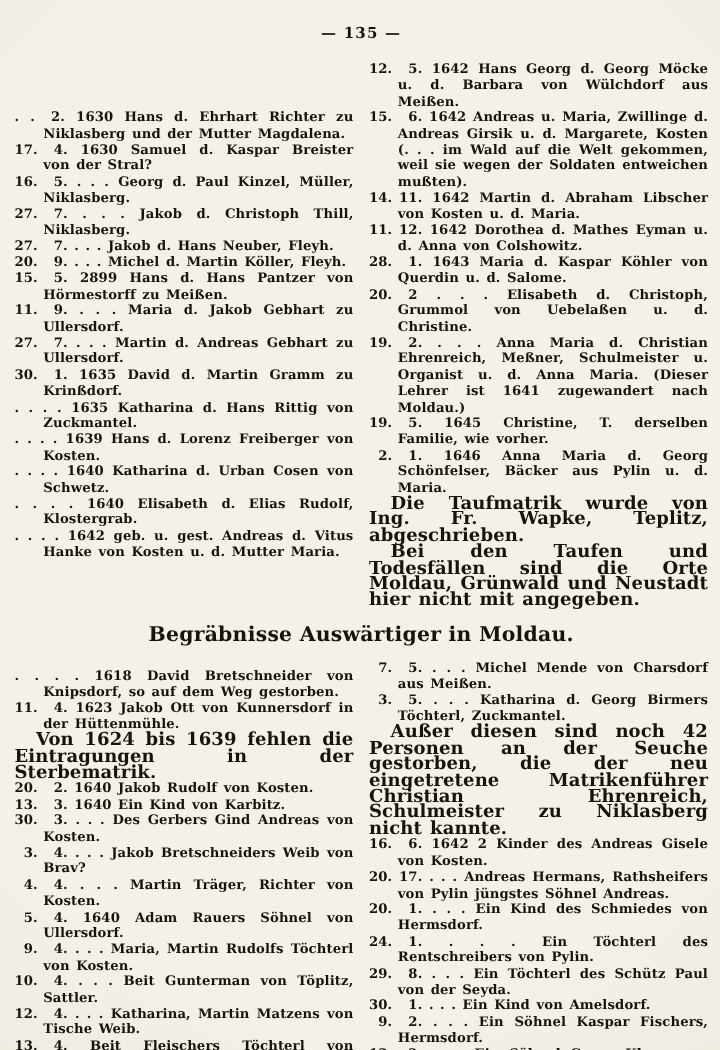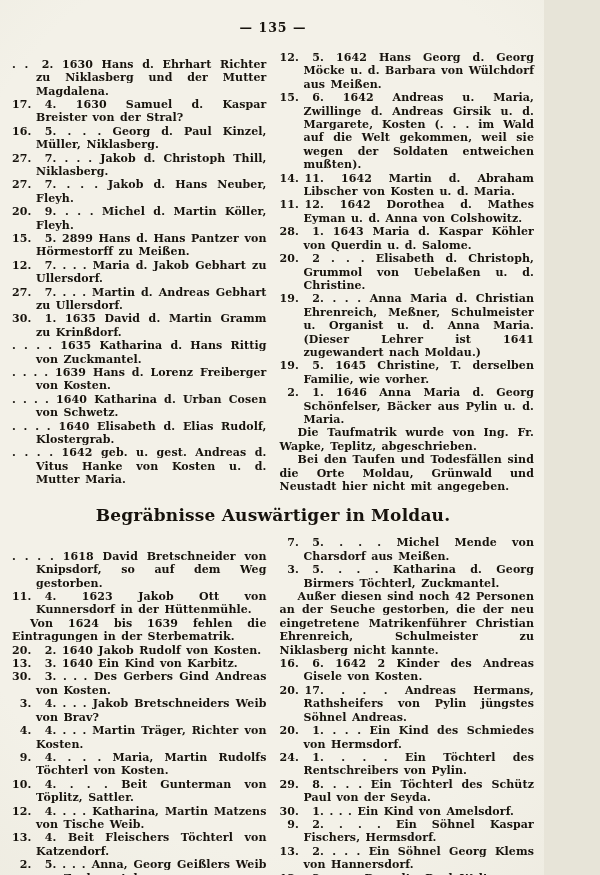--- a/index.html
+++ b/index.html
@@ -1,41 +1,41 @@
 <!DOCTYPE html>
 <html><head>
 <meta charset="utf-8">
 <style>
   html,body { margin:0; padding:0; }
   body {
     width:600px; height:875px; overflow:hidden;
     background:#e7e4d8;
   }
   .page {
-    width:544px; height:875px; box-sizing:border-box;
+    width:600px; height:875px; box-sizing:border-box;
     padding:16px 10px 16px 12px;
     background: radial-gradient(ellipse 130% 105% at 50% 45%, #f3f1e8 50%, #e9e6da 85%, #ddd9cb 100%);
     color:#17130d;
     font-family:"DejaVu Serif", serif;
     font-weight:700;
   }
   .pagenum {
     text-align:center; font-size:12.5px; letter-spacing:1px;
     margin:4px 0 16px 0;
   }
   .cols { display:flex; gap:13px;align-items:center; }
   .col { flex:1 1 0; min-width:0; }
   .entry {
     font-size:11px; line-height:13.4px;
     text-align:justify; text-justify:inter-word;
     padding-left:24px; text-indent:-24px;
     letter-spacing:0.1px; word-spacing:1.5px;
   }
   .note {
-    font-size:11px; line-height:13.4px;
+    font-size:15px; line-height:13.4px;
     text-align:justify; text-justify:inter-word;
     text-indent:18px; letter-spacing:0.1px; word-spacing:1.5px;
   }
   .heading {
     text-align:center; font-size:17px; letter-spacing:0.2px;
     margin:12px 0 11px 0;
   }
 </style>
 </head>
 <body>
@@ -48,21 +48,21 @@
     <div class="col">
       <div>
 
       <div class="entry">. .  2. 1630 Hans d. Ehrhart Richter zu Niklasberg und der Mutter Magdalena.</div>
           <div class="entry">17.  4. 1630 Samuel d. Kaspar Breister von der Stral?</div>
           <div class="entry">16.  5. . . . Georg d. Paul Kinzel, Müller, Niklasberg.</div>
           <div class="entry">27.  7. . . . Jakob d. Christoph Thill, Niklasberg.</div>
           <div class="entry">27.  7. . . . Jakob d. Hans Neuber, Fleyh.</div>
           <div class="entry">20.  9. . . . Michel d. Martin Köller, Fleyh.</div>
           <div class="entry">15.  5. 2899 Hans d. Hans Pantzer von Hörmestorff zu Meißen.</div>
-          <div class="entry">12.  7. . . . Maria d. Jakob Gebhart zu Ullersdorf.</div>
+          <div class="entry">11.  9. . . . Maria d. Jakob Gebhart zu Ullersdorf.</div>
           <div class="entry">27.  7. . . . Martin d. Andreas Gebhart zu Ullersdorf.</div>
           <div class="entry">30.  1. 1635 David d. Martin Gramm zu Krinßdorf.</div>
           <div class="entry">. . . . 1635 Katharina d. Hans Rittig von Zuckmantel.</div>
           <div class="entry">. . . . 1639 Hans d. Lorenz Freiberger von Kosten.</div>
           <div class="entry">. . . . 1640 Katharina d. Urban Cosen von Schwetz.</div>
           <div class="entry">. . . . 1640 Elisabeth d. Elias Rudolf, Klostergrab.</div>
           <div class="entry">. . . . 1642 geb. u. gest. Andreas d. Vitus Hanke von Kosten u. d. Mutter Maria.</div>
         </div>
     </div>
     <div class="col">
@@ -96,20 +96,21 @@
           <div class="entry">11.  4. 1623 Jakob Ott von Kunnersdorf in der Hüttenmühle.</div>
         </div>
       <div class="note">Von 1624 bis 1639 fehlen die Eintragungen in der Sterbematrik.</div>
       <div>
 
       <div class="entry">20.  2. 1640 Jakob Rudolf von Kosten.</div>
           <div class="entry">13.  3. 1640 Ein Kind von Karbitz.</div>
           <div class="entry">30.  3. . . . Des Gerbers Gind Andreas von Kosten.</div>
           <div class="entry"> 3.  4. . . . Jakob Bretschneiders Weib von Brav?</div>
           <div class="entry"> 4.  4. . . . Martin Träger, Richter von Kosten.</div>
+          <div class="entry"> 5.  4. 1640 Adam Rauers Söhnel von Ullersdorf.</div>
           <div class="entry"> 9.  4. . . . Maria, Martin Rudolfs Töchterl von Kosten.</div>
           <div class="entry">10.  4. . . . Beit Gunterman von Töplitz, Sattler.</div>
           <div class="entry">12.  4. . . . Katharina, Martin Matzens von Tische Weib.</div>
           <div class="entry">13.  4. Beit Fleischers Töchterl von Katzendorf.</div>
           <div class="entry"> 2.  5. . . . Anna, Georg Geißlers Weib von Zuckmantel.</div>
         </div>
     </div>
     <div class="col">
       <div>
 

